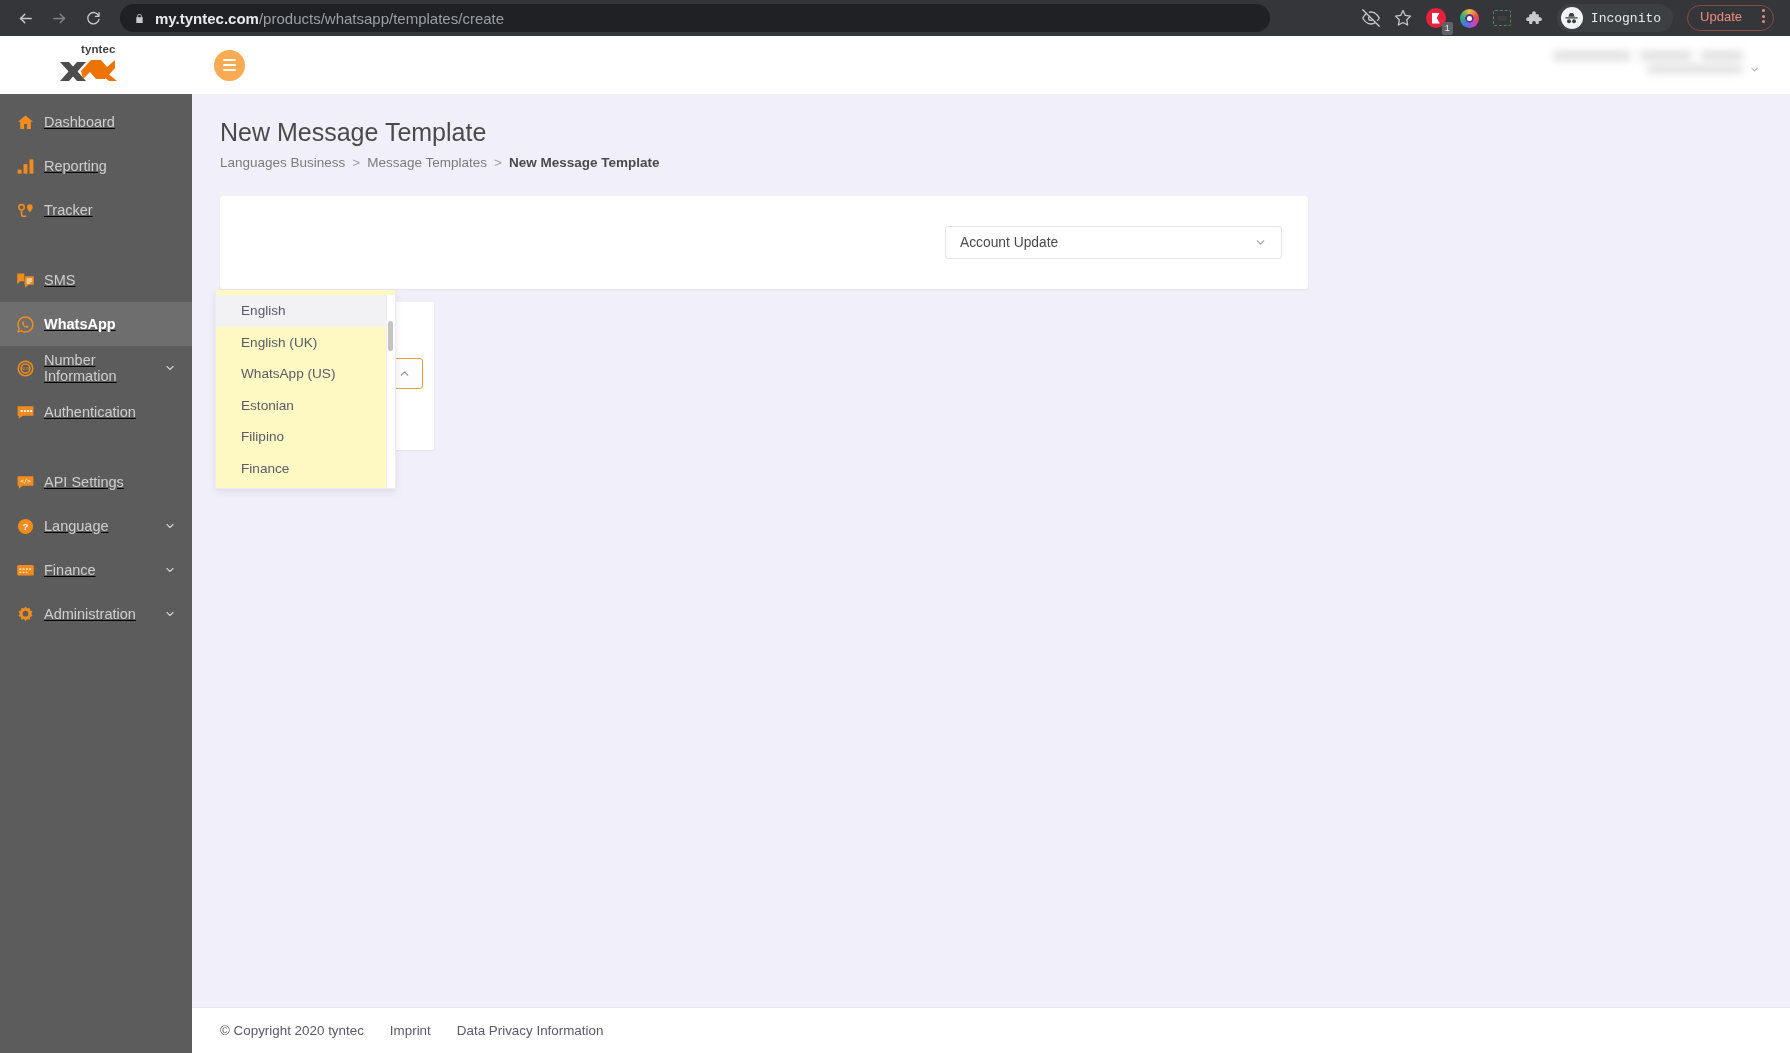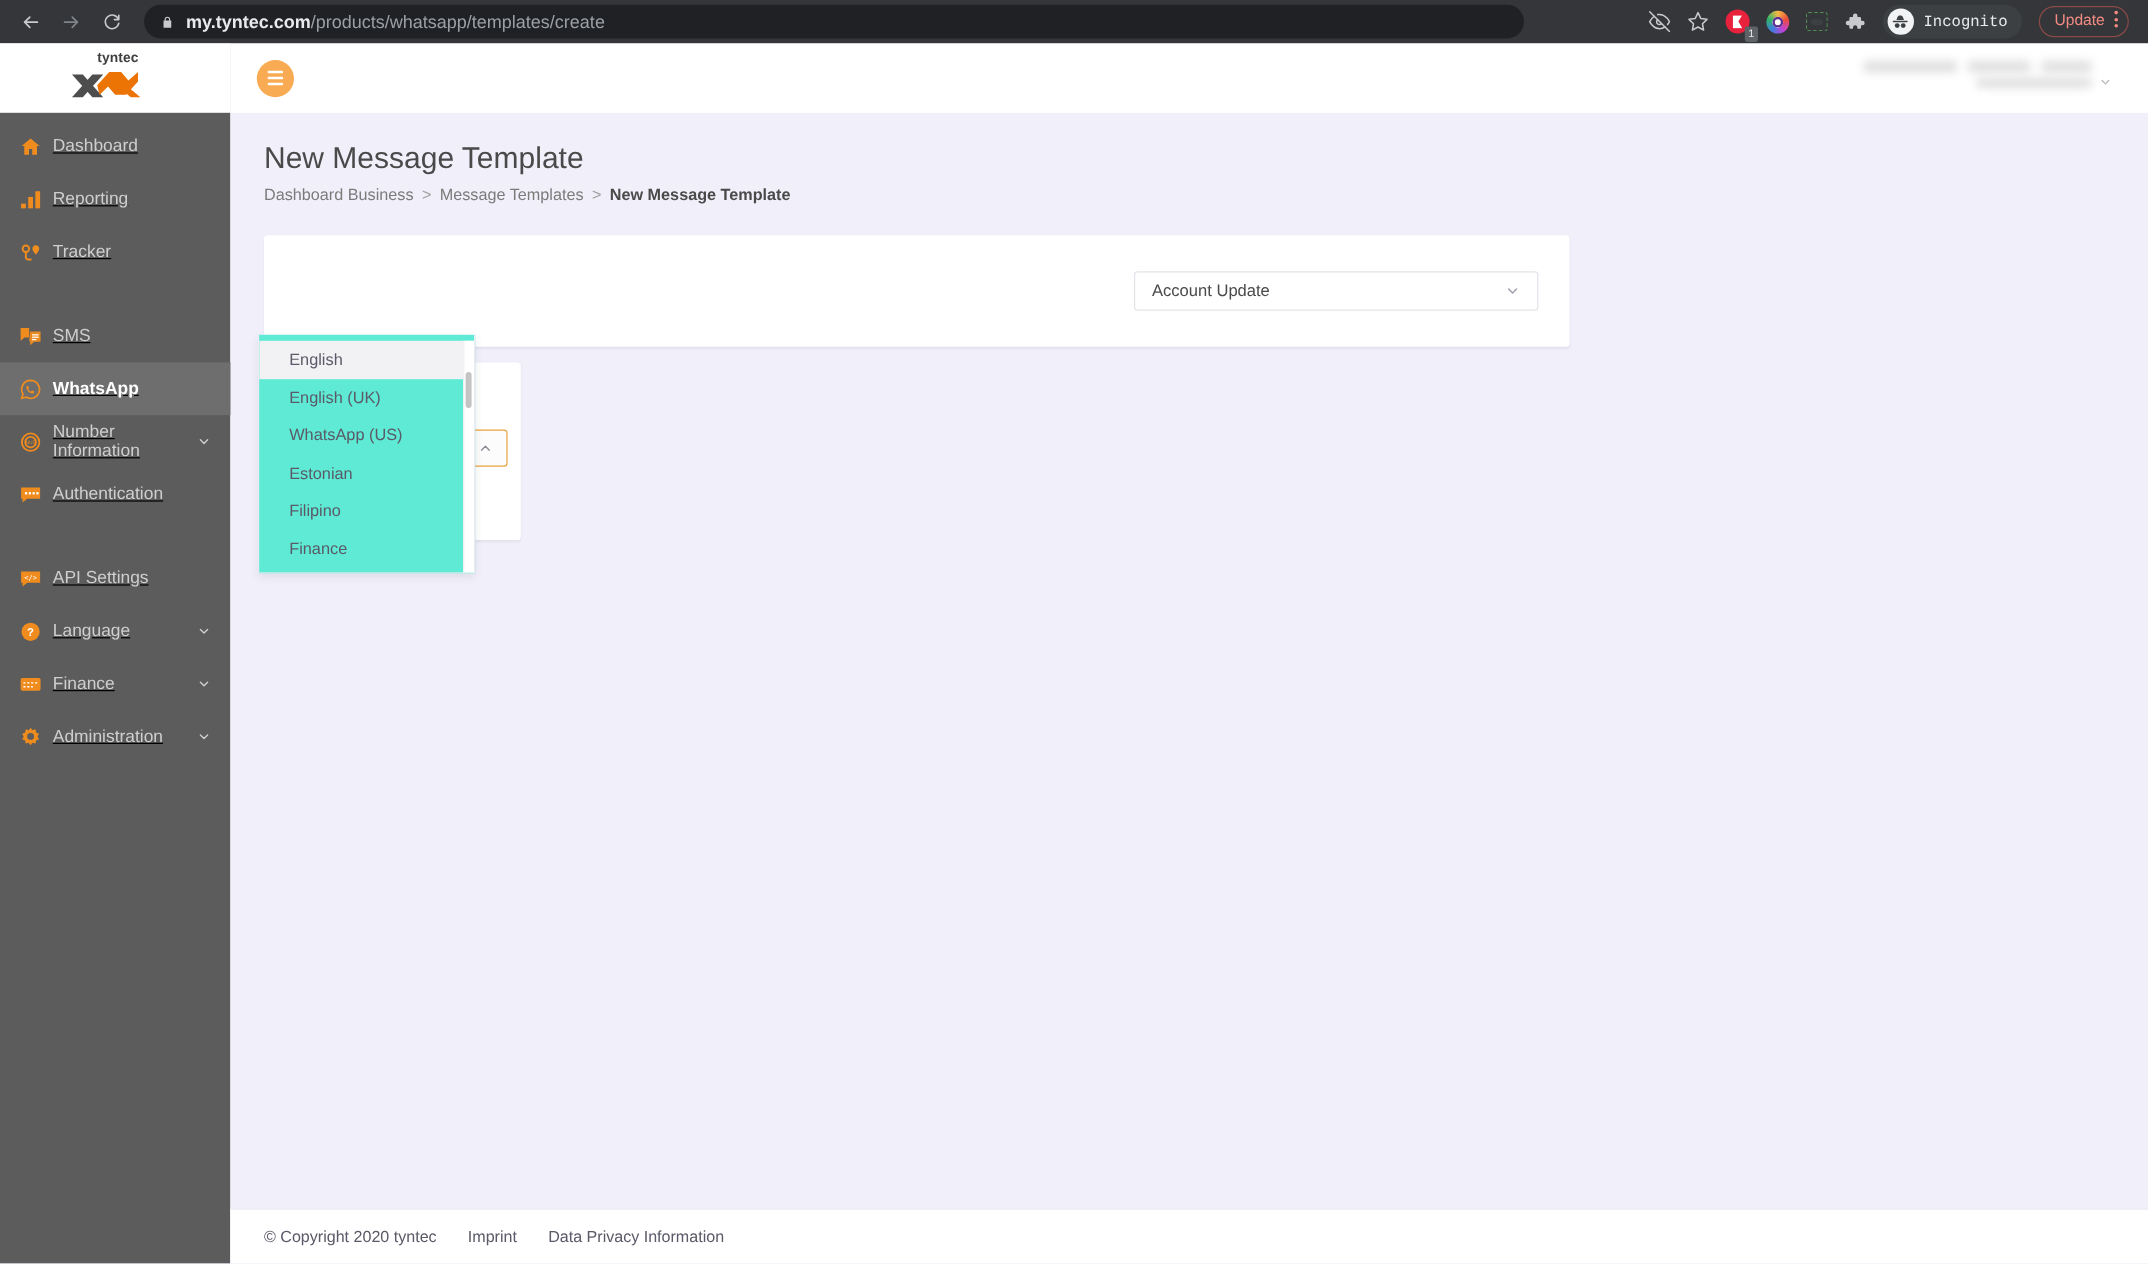--- a/index.html
+++ b/index.html
@@ -85,21 +85,21 @@
     background: #3c4043; border-radius: 15px;
     height: 28px; padding: 0 12px 0 4px; font-family: Liberation Mono, monospace;
   }
   .incog-avatar {
     width: 22px; height: 22px; border-radius: 50%;
     background: #f1f3f4;
     display:flex; align-items:center; justify-content:center;
   }
   .incognito-label { color: #e8eaed; font-size: 13px; }
   .update-pill {
-    display: flex; align-items: center; gap: 8px;
+    display: flex; align-items: center; gap: 20px;
     border: 1px solid #8a4a45; border-radius: 14px;
     height: 26px; padding: 0 8px 4px 12px;
   }
   .update-label { color: #f28b82; font-size: 13px; }
   .kebab { display:flex; flex-direction: column; gap: 2.5px; }
   .kebab i { width: 3px; height: 3px; border-radius: 50%; background: #f28b82; display:block; }
 
   
   .app { display: flex; height: 1017px; width: 100%; }
 
@@ -224,23 +224,23 @@
     border-radius: 3px;
     background: #fcfcfc;
     display: flex; align-items: center; justify-content: space-between;
     padding: 0 11px;
     font-size: 13.5px; color: #9e9eae;
   }
   .lang-select .chev-up { color: #8a8a96; display: flex; }
 
   .dropdown {
     position: absolute;
-    left: 23px; top: 97px;
+    left: 23px; top: 108px;
     width: 181px;
-    background: #5eead4;
+    background: #fef9c3;
     border: 1px solid #eceaf3;
     border-top: none;
     box-shadow: 0 3px 7px rgba(40,40,70,.10);
     z-index: 40;
     padding: 5px 0 4px 0;
     overflow: hidden;
   }
   .dd-inner { position: relative; }
   .dd-opt {
     height: 31.5px; line-height: 31.5px;
@@ -535,21 +535,21 @@
           <svg width="11" height="11" viewBox="0 0 24 24" fill="none" stroke="currentColor" stroke-width="2.4" stroke-linecap="round" stroke-linejoin="round">
               <polyline points="6 9 12 15 18 9"></polyline>
             </svg>
         </span>
       </div>
     </div>
 
     <div class="page-head">
       <h1 class="page-title">New Message Template</h1>
       <div class="breadcrumb">
-          <span class="crumb">Dashboard Business</span>
+          <span class="crumb">Languages Business</span>
           <span class="sep">&gt;</span>
           <span class="crumb">Message Templates</span>
           <span class="sep">&gt;</span>
           <span class="crumb-current">New Message Template</span>
         </div>
     </div>
 
     <div class="content">
 
       <div class="card card-top">

